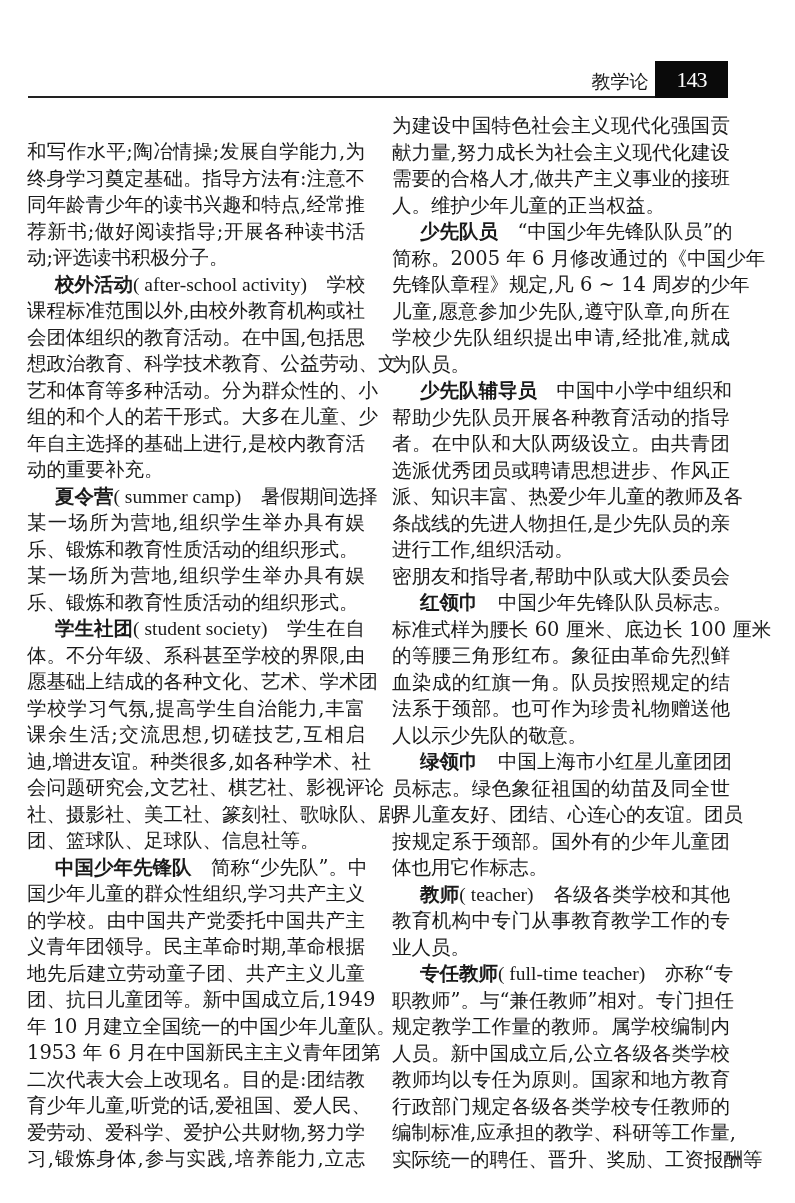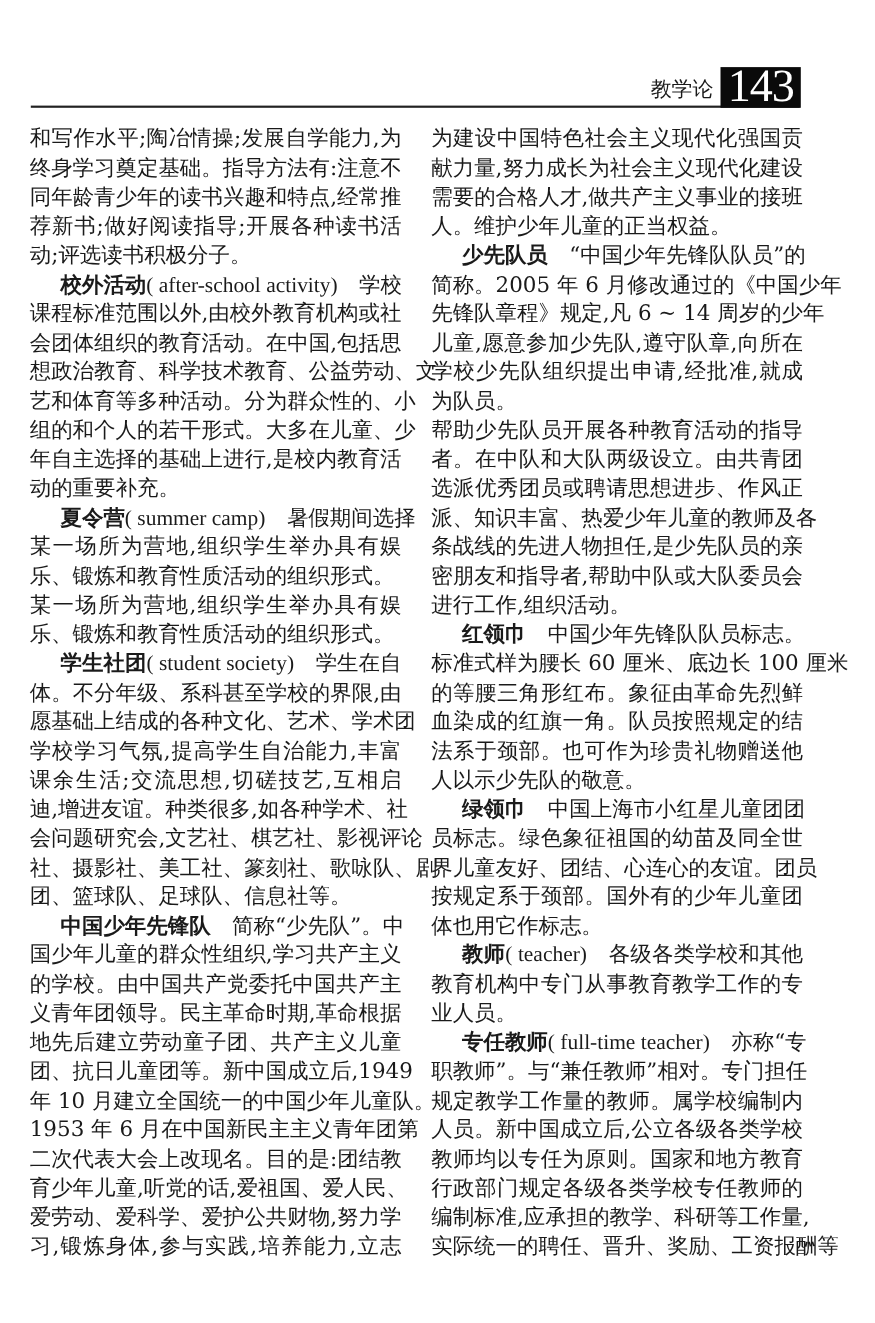--- a/index.html
+++ b/index.html
@@ -9,25 +9,25 @@
   }
   .header-rule {
     position: absolute; left: 28px; top: 96px; width: 699px; height: 2px; background: #222;
   }
   .running-title {
     position: absolute; left: 588px; top: 69px; width: 64px; text-align: center;
     font-family: "DejaVu Sans", "Liberation Sans", sans-serif; font-size: 19px; line-height: 24px; color: #1a1a1a;
   }
   .page-box {
     position: absolute; left: 655px; top: 61px; width: 73px; height: 37px; background: #0a0a0a;
-    color: #fff; font-family: "Liberation Serif", "DejaVu Serif", serif; font-size: 42px; line-height: 37px; text-align: center;
+    color: #fff; font-family: "Liberation Serif", "DejaVu Serif", serif; font-size: 22px; line-height: 37px; text-align: center;
     letter-spacing: -1px;
   }
   .column { position: absolute; top: 113px; }
-  .col-left { left: 27px; width: 338px; }
+  .col-left { left: 27px; width: 338px; margin-top: 26px; }
   .col-right { left: 392px; width: 338px; }
   .line {
     height: 26.5px; line-height: 26.5px; font-size: 19.5px; white-space: nowrap;
     text-align: justify; text-align-last: justify; overflow: visible;
   }
   .line.last { text-align-last: left; }
   .line.indent { padding-left: 28px; box-sizing: border-box; }
   .term { font-family: "DejaVu Sans", "Liberation Sans", sans-serif; font-weight: bold; }
   .en { font-family: "Liberation Serif", "DejaVu Serif", serif; }
 </style>
@@ -83,27 +83,28 @@
     <div class="line"><span>为建设中国特色社会主义现代化强国贡</span></div>
     <div class="line"><span>献力量,努力成长为社会主义现代化建设</span></div>
     <div class="line"><span>需要的合格人才,做共产主义事业的接班</span></div>
     <div class="line last"><span>人。维护少年儿童的正当权益。</span></div>
     <div class="line indent"><span class="term">少先队员</span><span>　“中国少年先锋队队员”的</span></div>
     <div class="line"><span>简称。2005 年 6 月修改通过的《中国少年</span></div>
     <div class="line"><span>先锋队章程》规定,凡 6 ~ 14 周岁的少年</span></div>
     <div class="line"><span>儿童,愿意参加少先队,遵守队章,向所在</span></div>
     <div class="line"><span>学校少先队组织提出申请,经批准,就成</span></div>
     <div class="line last"><span>为队员。</span></div>
+    <div class="line indent"><span class="term">少先队辅导员</span><span>　中国中小学中组织和</span></div>
     <div class="line"><span>帮助少先队员开展各种教育活动的指导</span></div>
     <div class="line"><span>者。在中队和大队两级设立。由共青团</span></div>
     <div class="line"><span>选派优秀团员或聘请思想进步、作风正</span></div>
     <div class="line"><span>派、知识丰富、热爱少年儿童的教师及各</span></div>
     <div class="line"><span>条战线的先进人物担任,是少先队员的亲</span></div>
+    <div class="line last"><span>进行工作,组织活动。</span></div>
     <div class="line"><span>密朋友和指导者,帮助中队或大队委员会</span></div>
-    <div class="line last"><span>进行工作,组织活动。</span></div>
     <div class="line indent"><span class="term">红领巾</span><span>　中国少年先锋队队员标志。</span></div>
     <div class="line"><span>标准式样为腰长 60 厘米、底边长 100 厘米</span></div>
     <div class="line"><span>的等腰三角形红布。象征由革命先烈鲜</span></div>
     <div class="line"><span>血染成的红旗一角。队员按照规定的结</span></div>
     <div class="line"><span>法系于颈部。也可作为珍贵礼物赠送他</span></div>
     <div class="line last"><span>人以示少先队的敬意。</span></div>
     <div class="line indent"><span class="term">绿领巾</span><span>　中国上海市小红星儿童团团</span></div>
     <div class="line"><span>员标志。绿色象征祖国的幼苗及同全世</span></div>
     <div class="line"><span>界儿童友好、团结、心连心的友谊。团员</span></div>
     <div class="line"><span>按规定系于颈部。国外有的少年儿童团</span></div>

